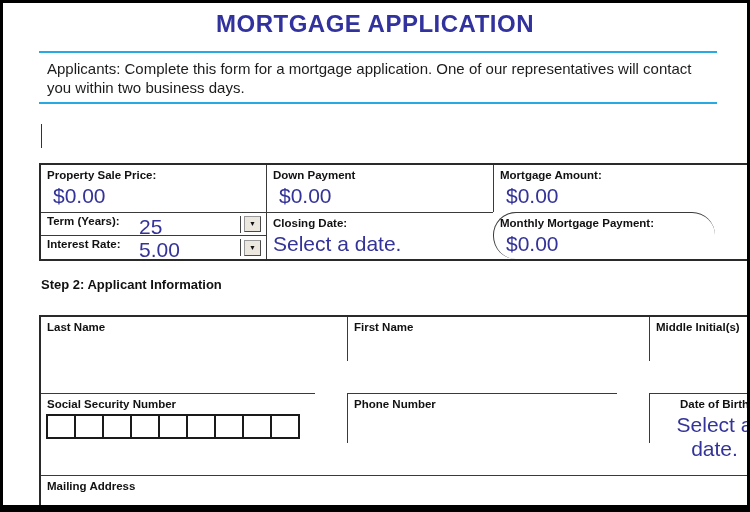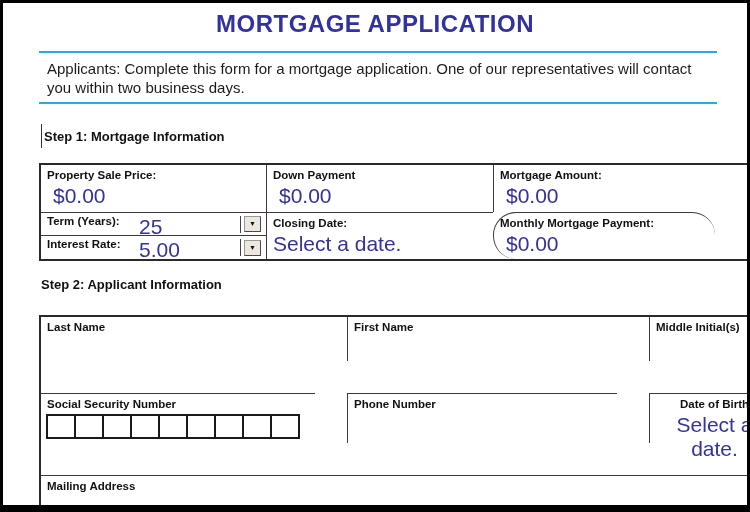--- a/index.html
+++ b/index.html
@@ -115,21 +115,20 @@
 <body>
 
 <div class="title">MORTGAGE APPLICATION</div>
 
 <div class="rule rule1"></div>
 <div class="instructions">Applicants: Complete this form for a mortgage application.  One of our representatives will contact you within two business days.</div>
 <div class="rule rule2"></div>
 
 <div class="step-heading step1-heading">
   <span class="caret"></span>
-  <span>Step 1: Mortgage Information</span>
 </div>
 
 <div class="tbl t1">
 
   <div class="cell" style="grid-column:1;grid-row:1;">
     <div class="lbl">Property Sale Price:</div>
     <div class="val indent">$0.00</div>
   </div>
   <div class="cell bl" style="grid-column:2;grid-row:1;">
     <div class="lbl">Down Payment</div>

